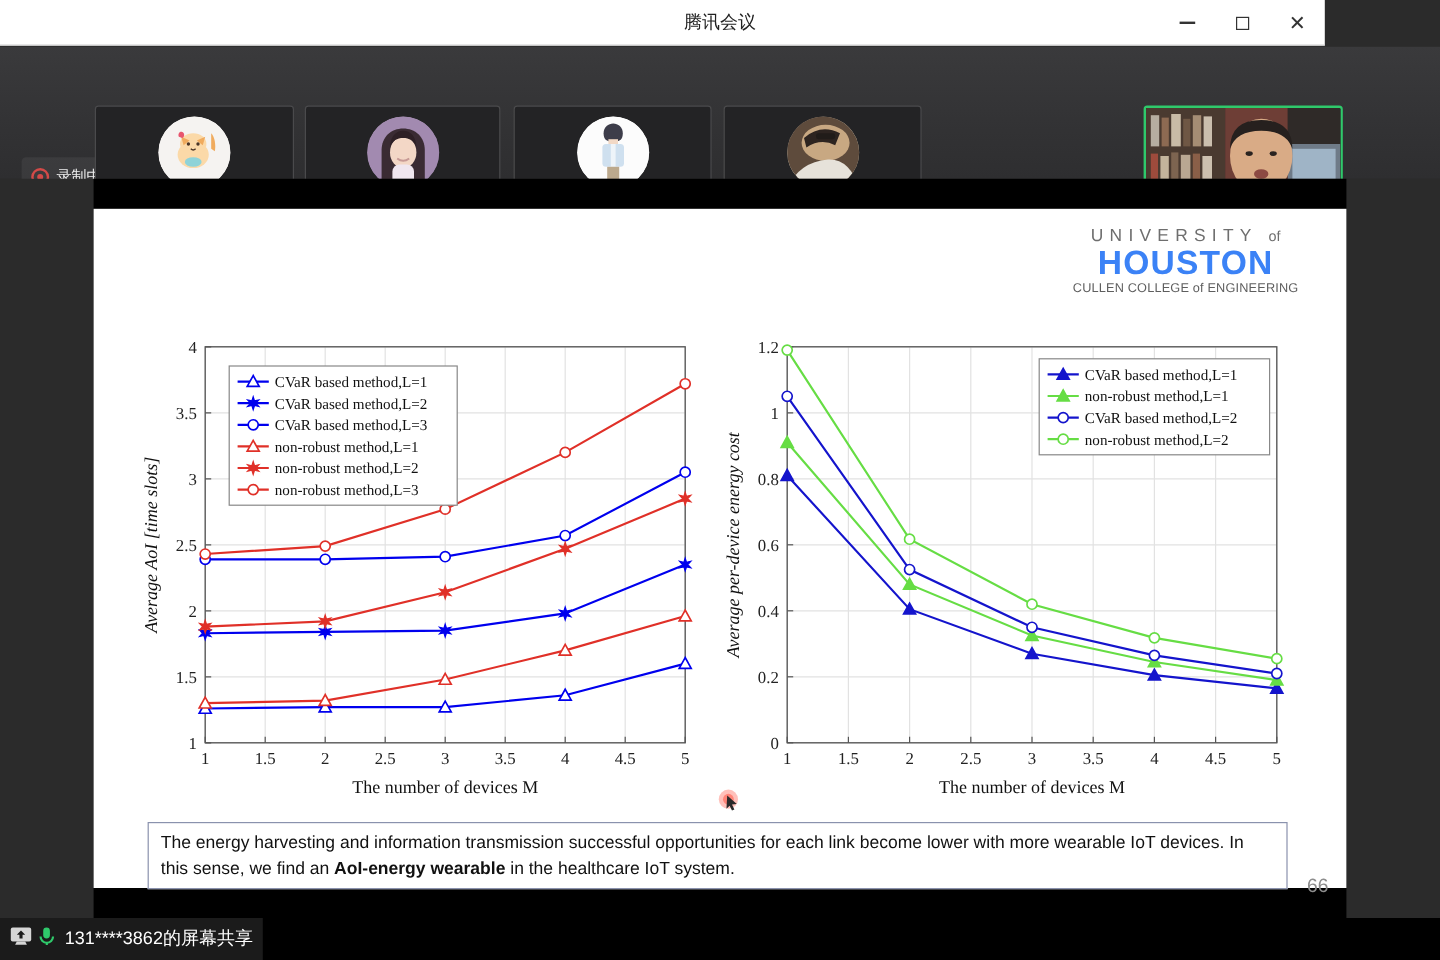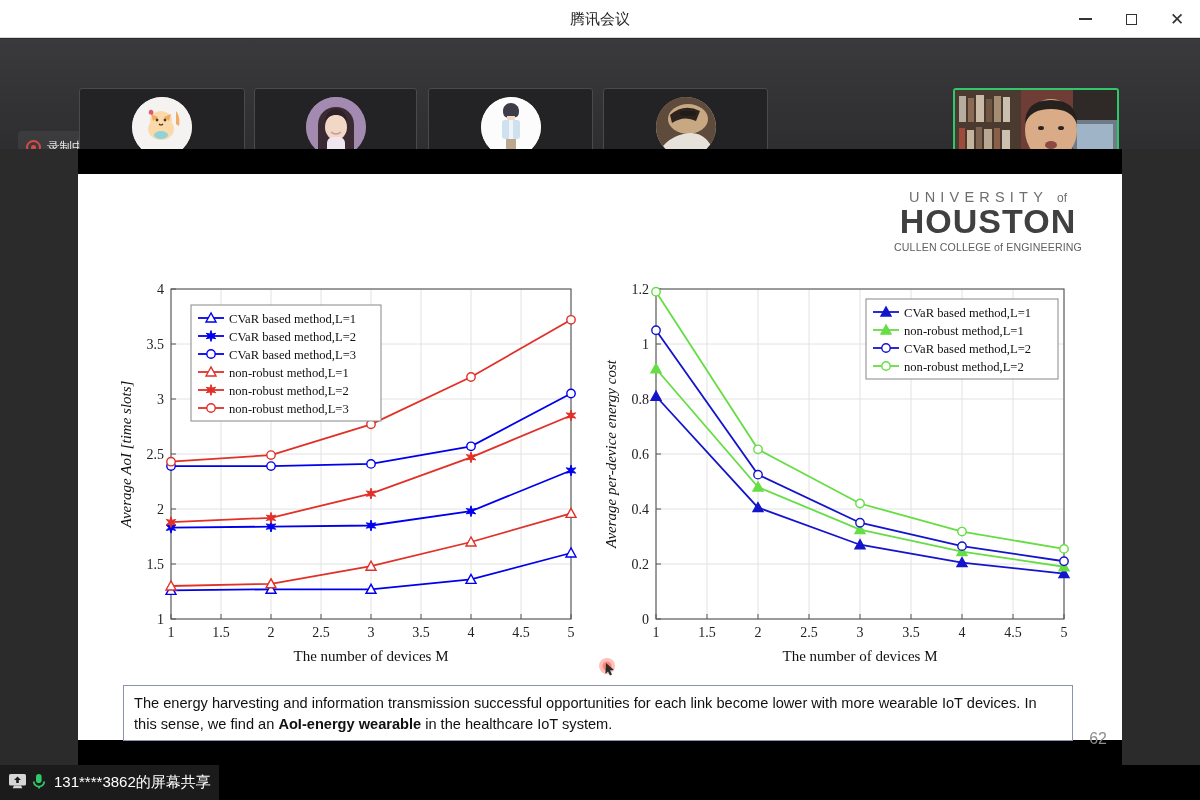--- a/index.html
+++ b/index.html
@@ -1,20 +1,20 @@
 <!DOCTYPE html>
 <html><head>
 <meta charset="utf-8">
 <style>
   * { box-sizing: border-box; margin:0; padding:0; }
   html,body { width:1200px; height:800px; overflow:hidden; }
   body { font-family:"Liberation Sans", sans-serif; background:#2b2b2b; }
 
   
-  .titlebar { position:absolute; left:0; top:0; width:1200px; height:38px;
+  .titlebar { position:absolute; left:0; top:0; width:1104px; height:38px;
     background:#ffffff; border-bottom:1px solid #d8d8d8; }
   .titlebar .title { position:absolute; left:0; top:0; width:1200px; height:38px;
     line-height:38px; text-align:center; font-size:15px; color:#222; }
   .winbtns { position:absolute; right:0; top:0; height:38px; display:flex; }
   .winbtn { width:46px; height:38px; display:flex; align-items:center; justify-content:center;
     color:#333; font-size:14px; }
   .winbtn .mn { display:block; width:13px; height:1.5px; background:#333; }
   .winbtn .mx { display:block; width:11px; height:11px; border:1.5px solid #333; }
   .winbtn .cl { font-size:17px; line-height:1; font-weight:300; }
 
@@ -63,21 +63,21 @@
 
   .slidetitlebar { position:absolute; left:27px; top:21px; width:755px; height:52px;
     background:linear-gradient(180deg,#b3302f 0%,#9e2524 100%);
     box-shadow:2px 3px 4px rgba(0,0,0,0.28); display:flex; align-items:center; }
   .slidetitle { font-family:"Liberation Serif", serif; font-weight:bold; font-size:29px;
     color:#ffffff; padding-left:27px; letter-spacing:.2px; }
 
   .uhlogo { position:absolute; right:18px; top:15px; width:232px; text-align:center; }
   .uh1 { font-size:14.5px; letter-spacing:5.2px; color:#6e6e6e; }
   .uh1 i { font-style:normal; font-size:12px; letter-spacing:0; }
-  .uh2 { font-size:34px; font-weight:bold; letter-spacing:1px; color:#404040; line-height:1.05;
+  .uh2 { font-size:28px; font-weight:bold; letter-spacing:1px; color:#3b82f6; line-height:1.05;
     margin-top:-1px; }
   .uh3 { font-size:10.6px; letter-spacing:.15px; color:#5e5e5e; margin-top:1px; }
 
   
   .chart { position:absolute; }
   .chart svg { display:block; }
 
   .textbox { position:absolute; left:45px; top:511px; width:950px; height:56px;
     border:1px solid #8a92ad; background:#fff; padding:7px 10px 0 10px; }
   .textbox p { font-size:14.6px; line-height:1.45; color:#111; }
@@ -525,21 +525,21 @@
           <line x1="275" y1="89" x2="301" y2="89" stroke="#66dd44" stroke-width="1.8"></line>
           <circle cx="288" cy="89" r="4.2" stroke="#66dd44" stroke-width="1.4" fill="#fff"></circle>
           <text x="306" y="93.5" font-family="&quot;Liberation Serif&quot;,serif" font-size="12.6" fill="#111">non-robust method,L=2</text>
         </svg>
     </div>
 
     <div class="textbox">
       <p><span>The energy harvesting and information transmission successful opportunities for each link become lower with more wearable IoT devices. In this sense, we find an </span><b>AoI-energy wearable</b><span> in the healthcare IoT system.</span></p>
     </div>
 
-    <div class="pagenum">62</div>
+    <div class="pagenum">66</div>
   </div>
 
   <div class="cursor">
     <svg width="22" height="22" viewBox="0 0 22 22">
       <circle cx="9" cy="9" r="8" fill="#ff5a4a" opacity=".38"></circle>
       <circle cx="9" cy="9" r="4.5" fill="#ff3b28" opacity=".45"></circle>
       <path d="M8 6l8 7-4 .5 2 4-2 1-2-4-2.6 2.4z" fill="#2a2a2a"></path>
     </svg>
   </div>
 </div>

